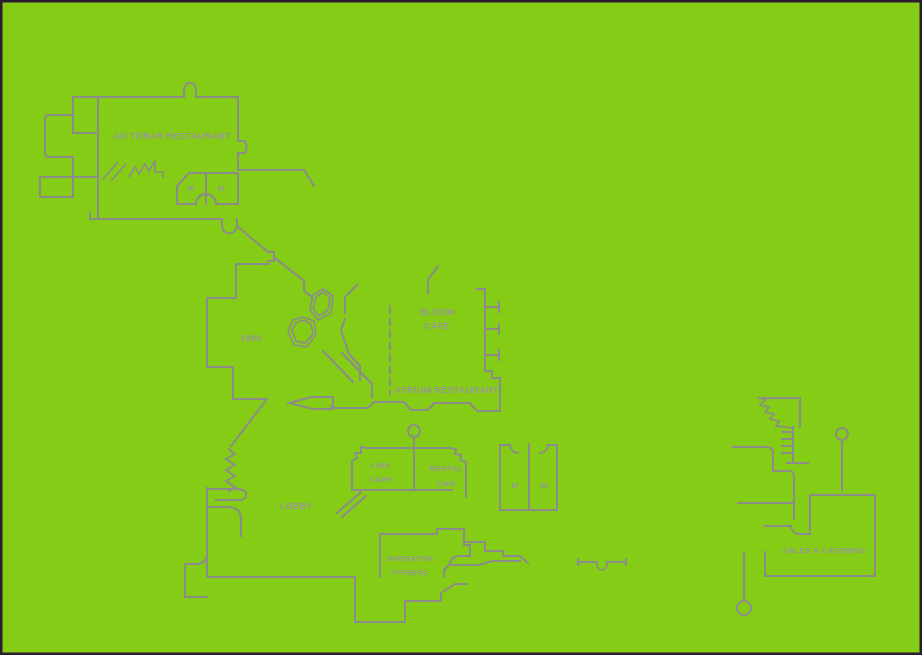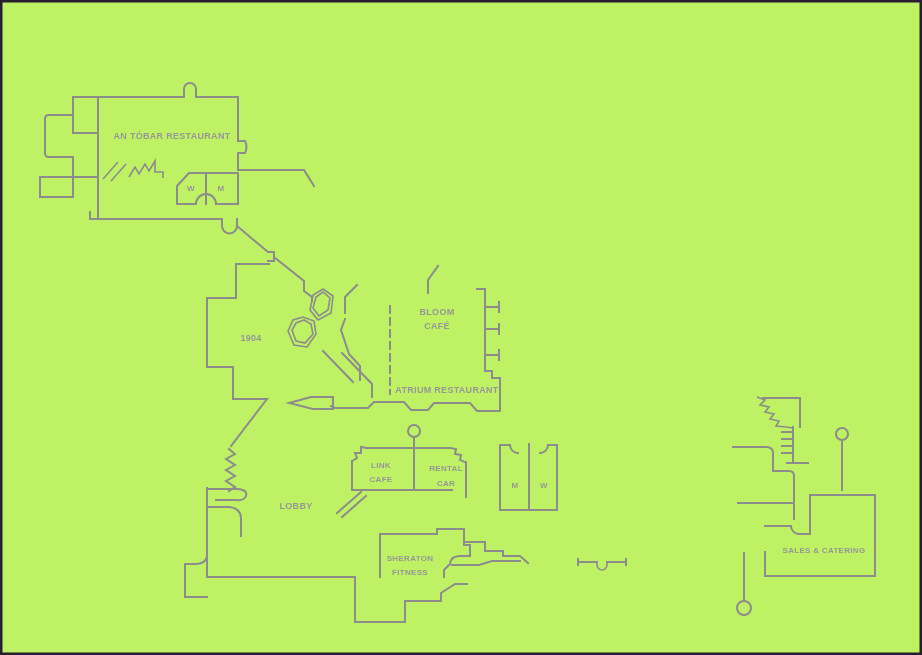--- a/index.html
+++ b/index.html
@@ -1,16 +1,16 @@
 <!DOCTYPE html>
 <html><head>
 <meta charset="utf-8">
 <style>
   html,body{margin:0;padding:0;background:#000;}
-  .stage{position:relative;width:922px;height:655px;background:#bef264;overflow:hidden;}
+  .stage{position:relative;width:922px;height:655px;background:#84cc16;overflow:hidden;}
   svg{display:block;}
   .wall{stroke:#8c8c8c;stroke-width:2;fill:none;stroke-linecap:square;}
   .wall-thin{stroke:#8c8c8c;stroke-width:1.6;fill:none;}
   .dashed{stroke-dasharray:7 5;}
   .marker{stroke:#8c8c8c;stroke-width:2;fill:none;}
   text.lbl{fill:#979797;font-family:"Liberation Sans",sans-serif;font-weight:bold;
            font-size:9px;letter-spacing:0.3px;text-anchor:middle;}
   text.lbl-sm{font-size:8px;}
   .frame{fill:none;stroke:#2a1d2f;stroke-width:3;}
 </style>

